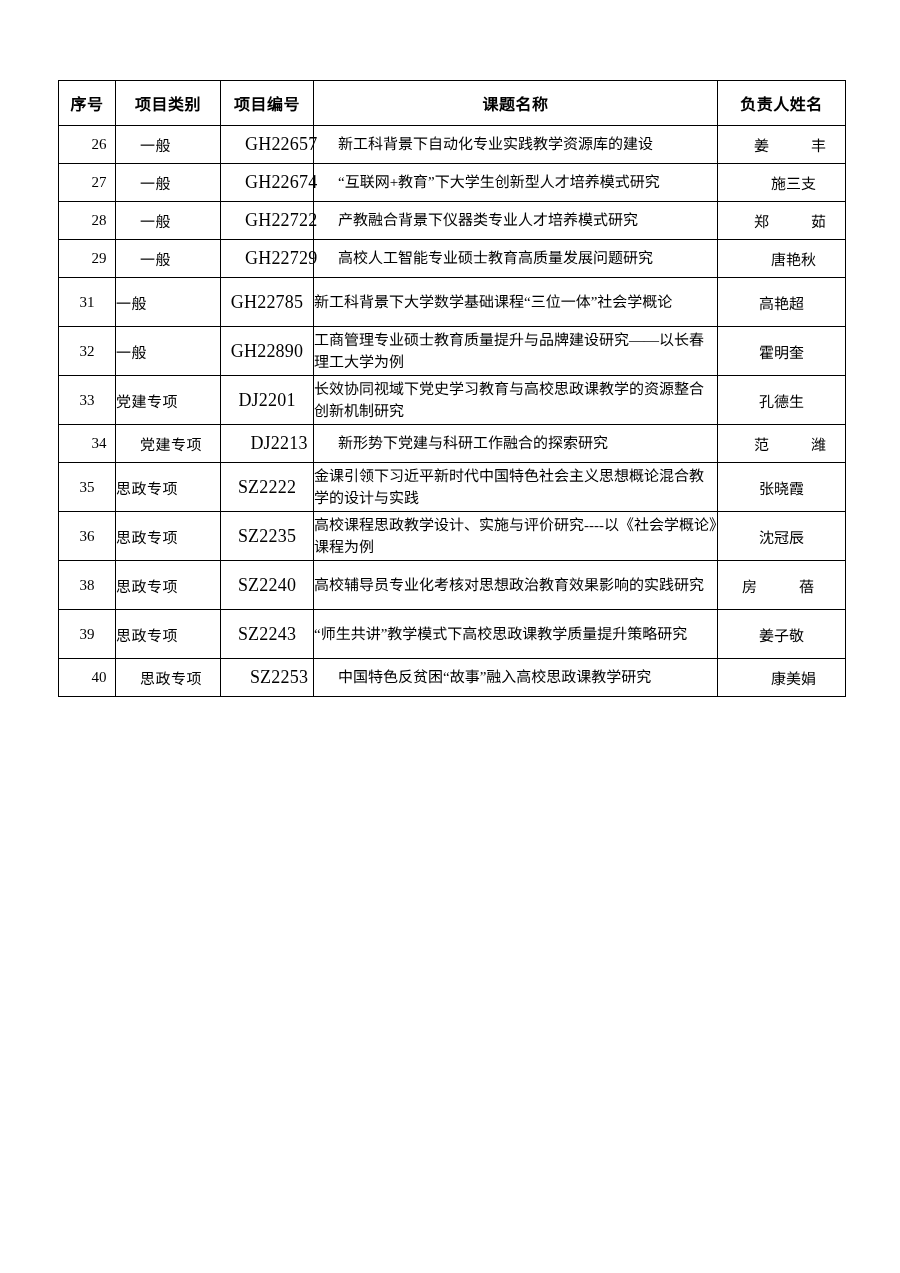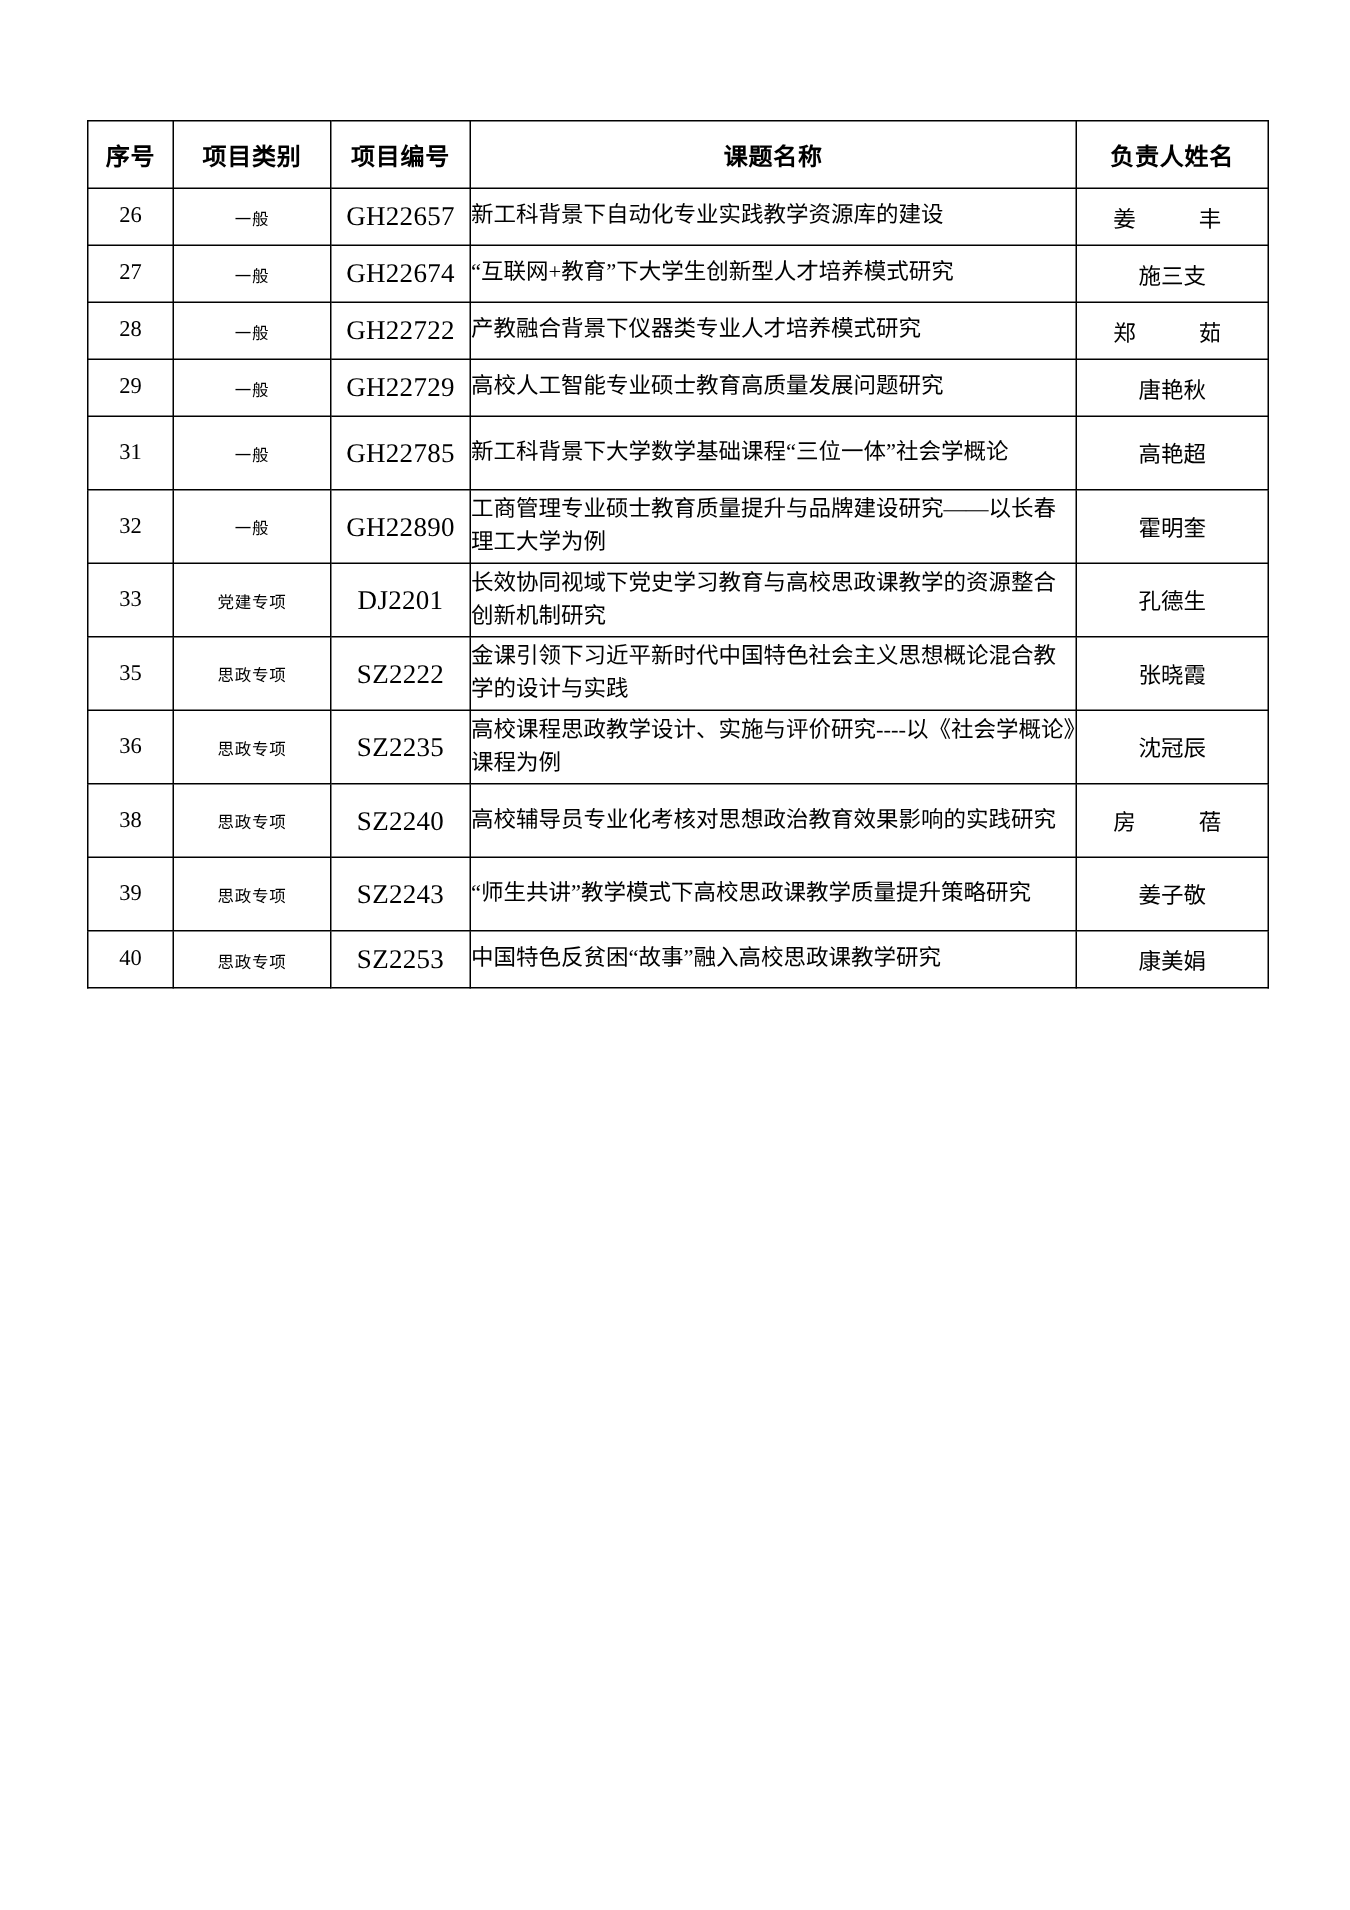--- a/index.html
+++ b/index.html
@@ -54,22 +54,22 @@
     text-align: center;
     letter-spacing: 0.5px;
     font-family: "Liberation Serif", "DejaVu Serif", serif;
   }
   td.cell-index {
     text-align: center;
     font-size: 15px;
     font-family: "Liberation Serif", "DejaVu Serif", serif;
   }
   td.cell-cat {
-    text-align: center;
-    font-size: 11px;
+    text-align: left;
+    font-size: 15px;
     letter-spacing: 0.5px;
   }
   td.cell-code {
     text-align: center;
     font-size: 18px;
     font-family: "Liberation Serif", "DejaVu Serif", serif;
     letter-spacing: 0.2px;
   }
   td.cell-title {
     text-align: left;
@@ -81,21 +81,21 @@
   td.cell-leader {
     text-align: center;
     font-size: 15px;
   }
   
   td.cell-leader.spaced span.name {
     display: inline-block;
     letter-spacing: 0.9em;
     text-indent: 0.45em;
   }
-  tr.row-1 td { height: 37px; }
+  tr.row-1 td { height: 37px; padding-left: 24px; }
   tr.row-2 td { height: 48px; }
 </style>
 </head>
 <body>
 
 <div class="page">
   <div class="table-wrap">
     <table class="grant-table">
       <colgroup>
         <col class="c-index">
@@ -156,20 +156,27 @@
             <td class="cell-title">工商管理专业硕士教育质量提升与品牌建设研究——以长春理工大学为例</td>
             <td class="cell-leader">霍明奎</td>
           </tr>
           <tr class="row-2">
             <td class="cell-index">33</td>
             <td class="cell-cat">党建专项</td>
             <td class="cell-code">DJ2201</td>
             <td class="cell-title">长效协同视域下党史学习教育与高校思政课教学的资源整合创新机制研究</td>
             <td class="cell-leader">孔德生</td>
           </tr>
+          <tr class="row-1">
+            <td class="cell-index">34</td>
+            <td class="cell-cat">党建专项</td>
+            <td class="cell-code">DJ2213</td>
+            <td class="cell-title">新形势下党建与科研工作融合的探索研究</td>
+            <td class="cell-leader spaced"><span class="name">范　潍</span></td>
+          </tr>
           <tr class="row-2">
             <td class="cell-index">35</td>
             <td class="cell-cat">思政专项</td>
             <td class="cell-code">SZ2222</td>
             <td class="cell-title">金课引领下习近平新时代中国特色社会主义思想概论混合教学的设计与实践</td>
             <td class="cell-leader">张晓霞</td>
           </tr>
           <tr class="row-2">
             <td class="cell-index">36</td>
             <td class="cell-cat">思政专项</td>

